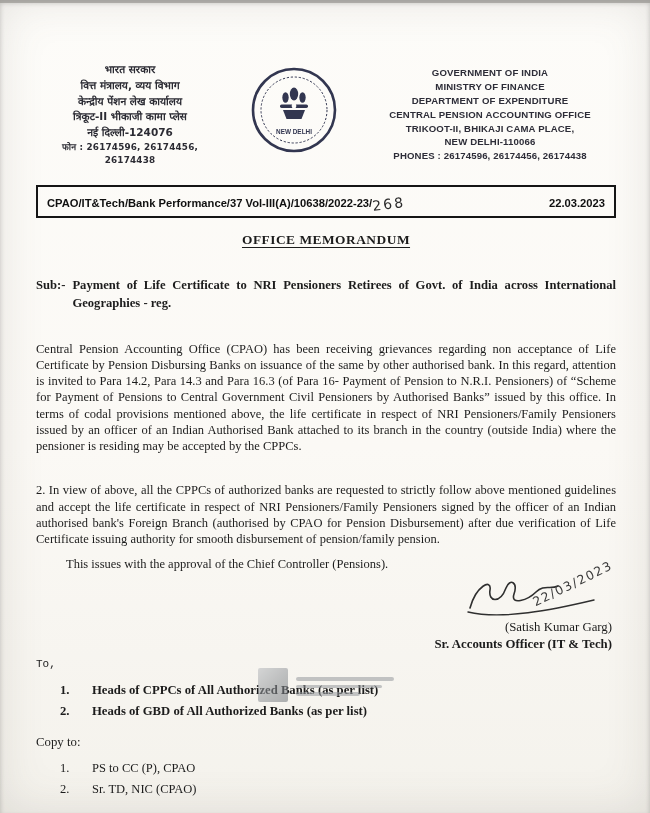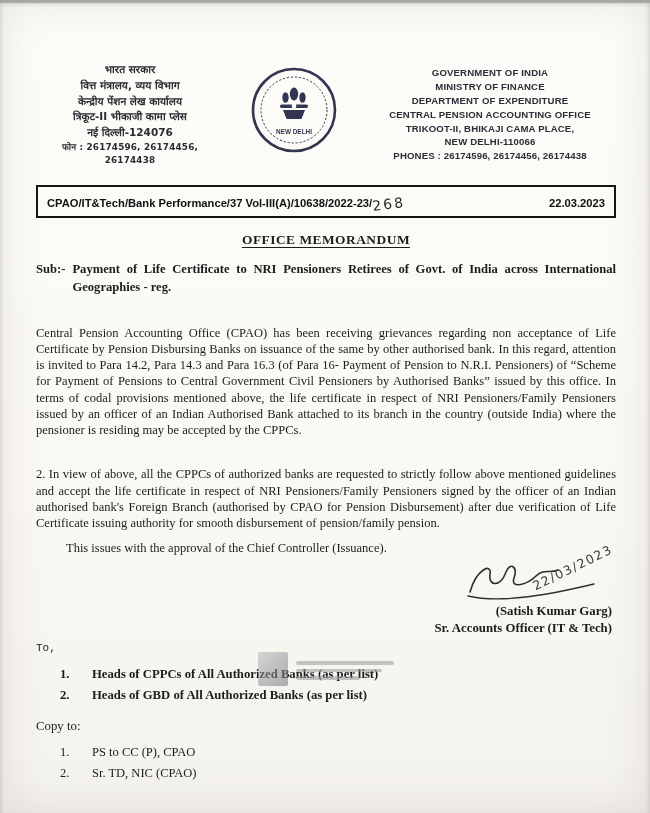--- a/index.html
+++ b/index.html
@@ -28,34 +28,34 @@
     display:flex; justify-content:space-between; align-items:baseline;
     font-family:"Liberation Sans", sans-serif; font-weight:bold; font-size:11.2px; color:#101010; }
   .hand-number { display:inline-block; font-family:"DejaVu Sans", sans-serif; font-weight:400;
     font-size:14px; letter-spacing:2px; color:#2b2b2b; transform:rotate(-7deg) translateY(2px); }
   .ref-date { white-space:nowrap; }
 
   
   .om-title { margin-top:12px; text-align:center; }
   .om-title span { font-weight:bold; font-size:13.4px; letter-spacing:.5px;
     text-decoration:underline; text-underline-offset:3px;font-family:Liberation Serif, serif; }
-  .subject { margin-top:12px; display:flex; gap:7px; font-weight:bold; font-size:12.6px; line-height:1.45; text-align:justify; }
+  .subject { margin-top:28px; display:flex; gap:7px; font-weight:bold; font-size:12.6px; line-height:1.45; text-align:justify; }
   .subject .sub-label { flex:0 0 auto; }
 
   
   .para { margin-top:28px; font-size:12.5px; line-height:1.3; text-align:justify; }
   .approval { margin-top:10px; font-size:12.5px; text-indent:30px; }
 
   
   .sig-block { margin-top:2px; margin-right:4px; display:flex; flex-direction:column;
     align-items:flex-end; text-align:right; }
   .scribble-wrap { position:relative; width:200px; height:46px; }
   .hand-date { position:absolute; right:-4px; top:2px; transform:rotate(-26deg);
     font-family:"DejaVu Sans", sans-serif; font-size:12.5px; color:#3a3a3a; letter-spacing:1.5px; }
-  .sig-name { font-weight:bold; font-size:12.8px; }
+  .sig-name { font-weight:normal; font-size:12.8px; }
   .sig-desig { font-weight:bold; font-size:12.8px; margin-top:2px; }
 
   
   .to-label { margin-top:6px; font-size:11px;font-family:Liberation Mono, monospace; }
   .to-list { margin-top:10px; margin-left:24px; }
   .to-item { display:flex; gap:18px; font-weight:bold; font-size:12.7px; line-height:1.6; position:relative; }
   .copy-label { margin-top:14px; font-size:12.8px; }
   .copy-list { margin-top:8px; margin-left:24px; }
   .copy-item { display:flex; gap:18px; font-size:12.5px; line-height:1.7; }
   .li-num { flex:0 0 14px; }
@@ -122,21 +122,21 @@
     <span>OFFICE MEMORANDUM</span>
   </div>
 
   <div class="subject">
     <span class="sub-label">Sub:-</span>
     <span>Payment of Life Certificate to NRI Pensioners Retirees of Govt. of India across International Geographies - reg.</span>
   </div>
 
   <p class="para">Central Pension Accounting Office (CPAO) has been receiving grievances regarding non acceptance of Life Certificate by Pension Disbursing Banks on issuance of the same by other authorised bank. In this regard, attention is invited to Para 14.2, Para 14.3 and Para 16.3 (of Para 16- Payment of Pension to N.R.I. Pensioners) of “Scheme for Payment of Pensions to Central Government Civil Pensioners by Authorised Banks” issued by this office. In terms of codal provisions mentioned above, the life certificate in respect of NRI Pensioners/Family Pensioners issued by an officer of an Indian Authorised Bank attached to its branch in the country (outside India) where the pensioner is residing may be accepted by the CPPCs.</p>
   <p class="para">2. In view of above, all the CPPCs of authorized banks are requested to strictly follow above mentioned guidelines and accept the life certificate in respect of NRI Pensioners/Family Pensioners signed by the officer of an Indian authorised bank's Foreign Branch (authorised by CPAO for Pension Disbursement) after due verification of Life Certificate issuing authority for smooth disbursement of pension/family pension.</p>
-  <p class="approval">This issues with the approval of the Chief Controller (Issuance).</p>
+  <p class="approval">This issues with the approval of the Chief Controller (Pensions).</p>
 
   <div class="sig-block">
     <div class="scribble-wrap">
       <svg width="150" height="46" viewBox="0 0 150 46" aria-hidden="true">
         <path d="M8 34 C 14 12, 30 4, 28 16 C 26 28, 38 30, 44 14 C 48 4, 56 8, 52 20 C 48 32, 66 26, 74 18 C 82 10, 88 16, 96 12" stroke="#2f2f2f" stroke-width="1.6" fill="none" stroke-linecap="round"></path>
         <path d="M6 38 C 40 46, 90 36, 132 26" stroke="#2f2f2f" stroke-width="1.4" fill="none" stroke-linecap="round"></path>
       </svg>
       <span class="hand-date">22/03/2023</span>
     </div>
     <div class="sig-name">(Satish Kumar Garg)</div>

